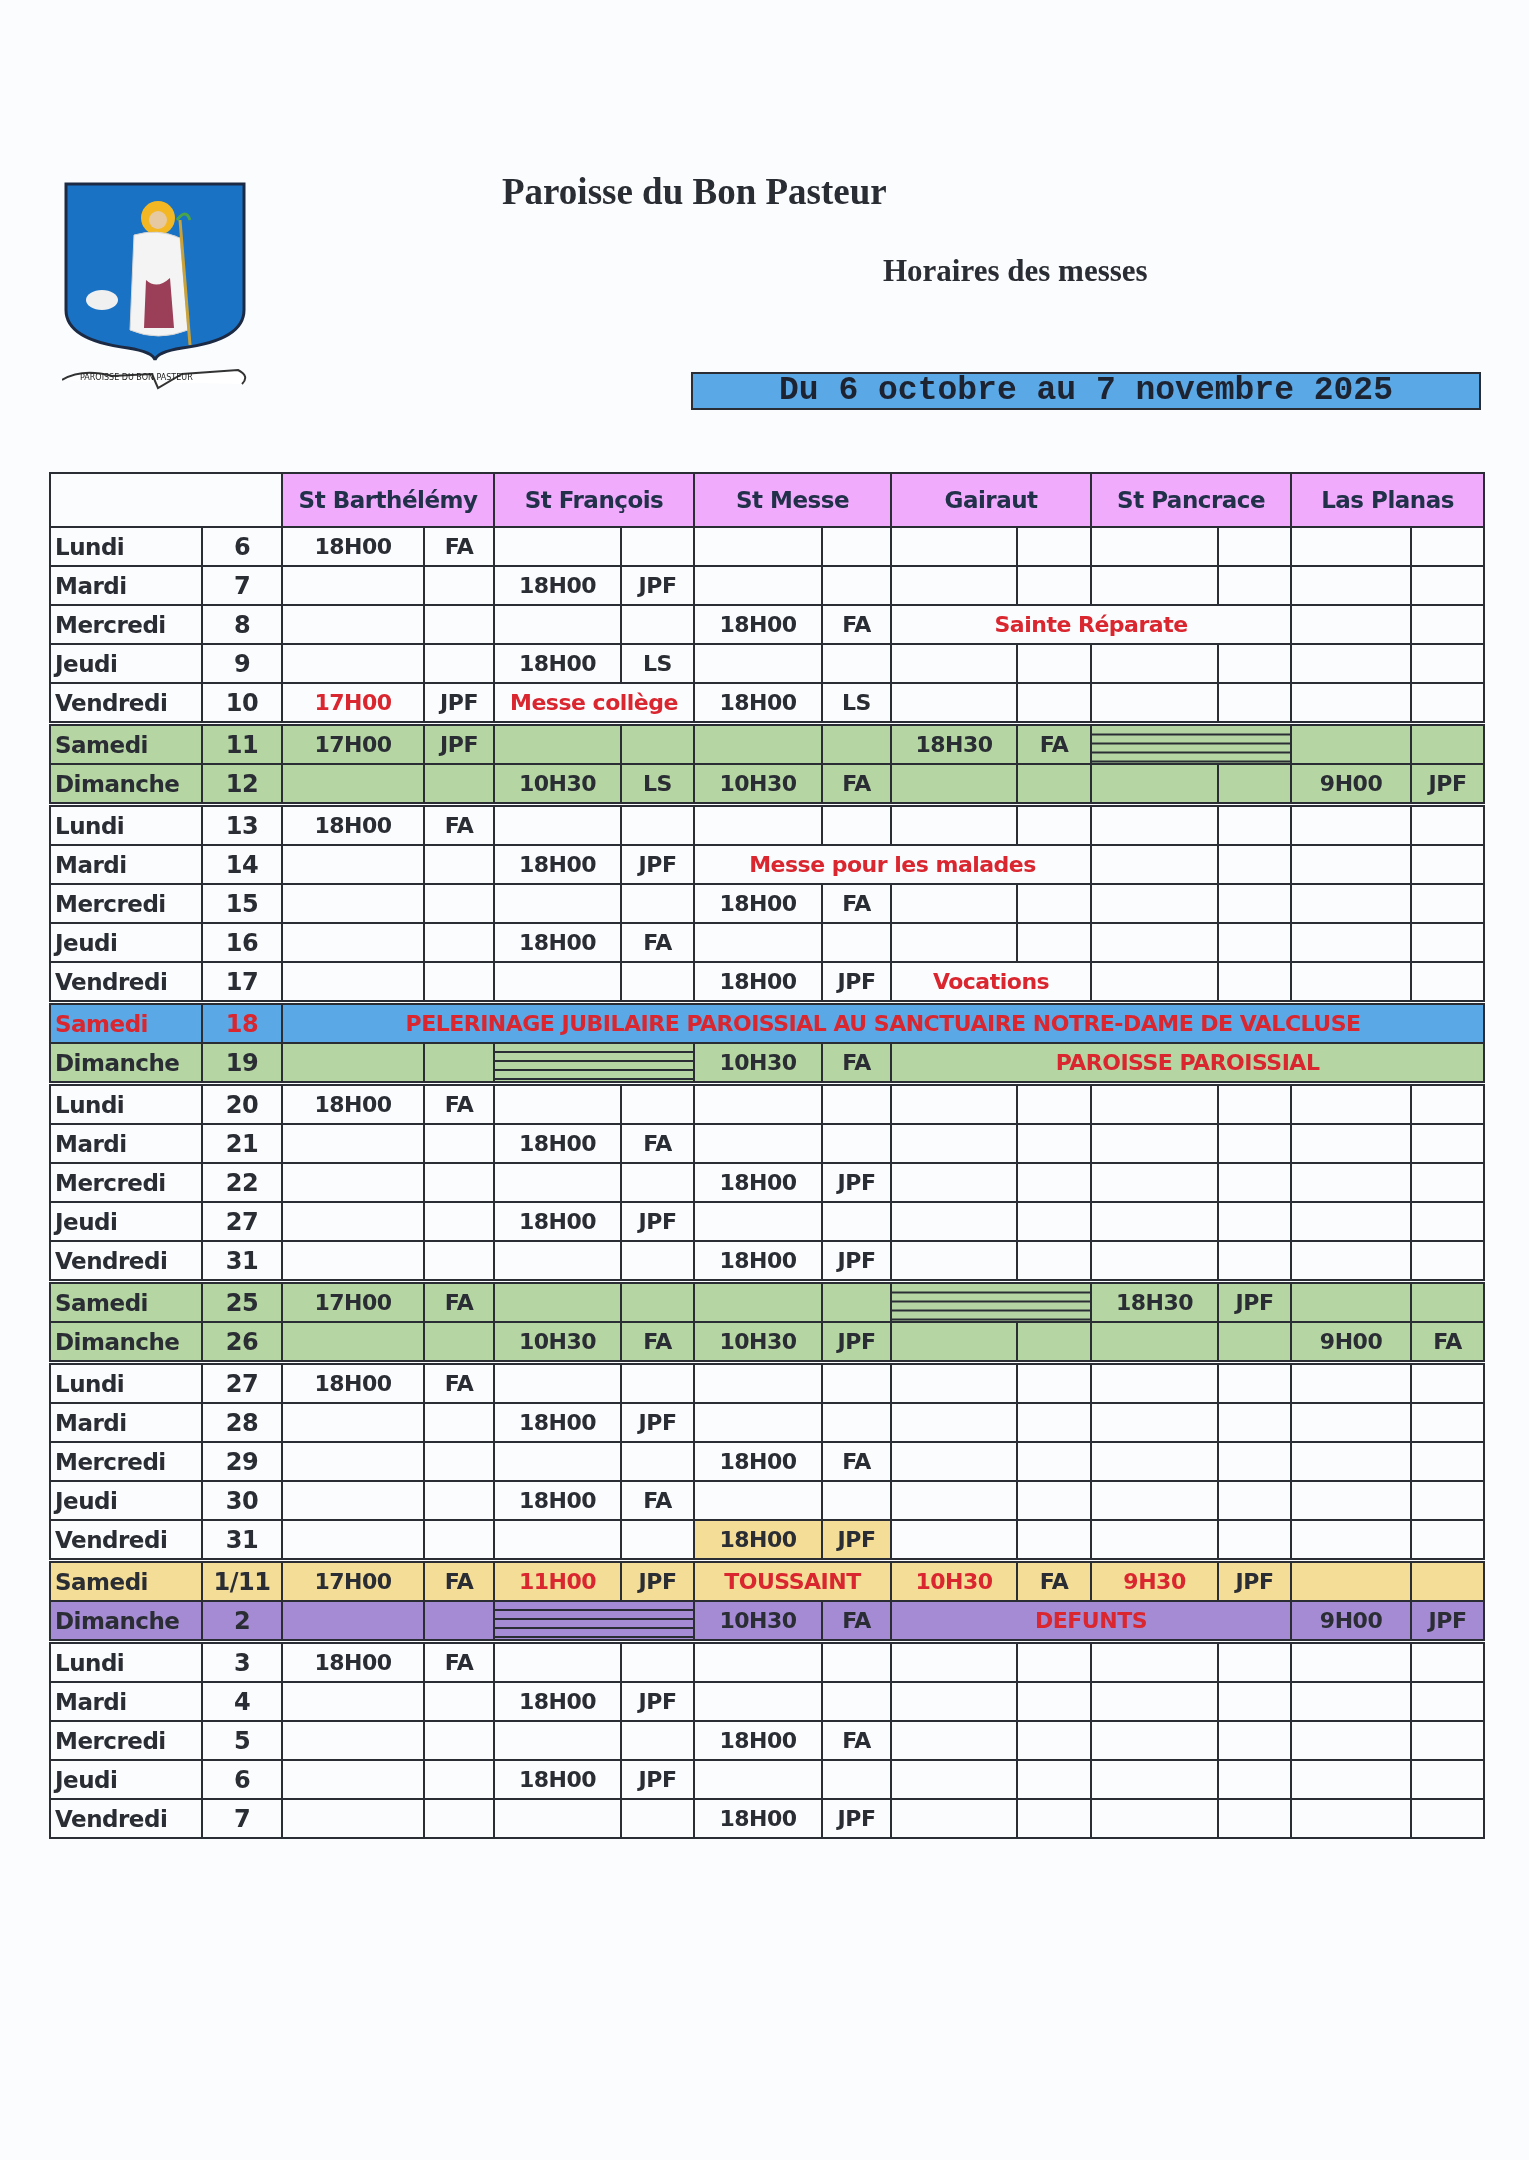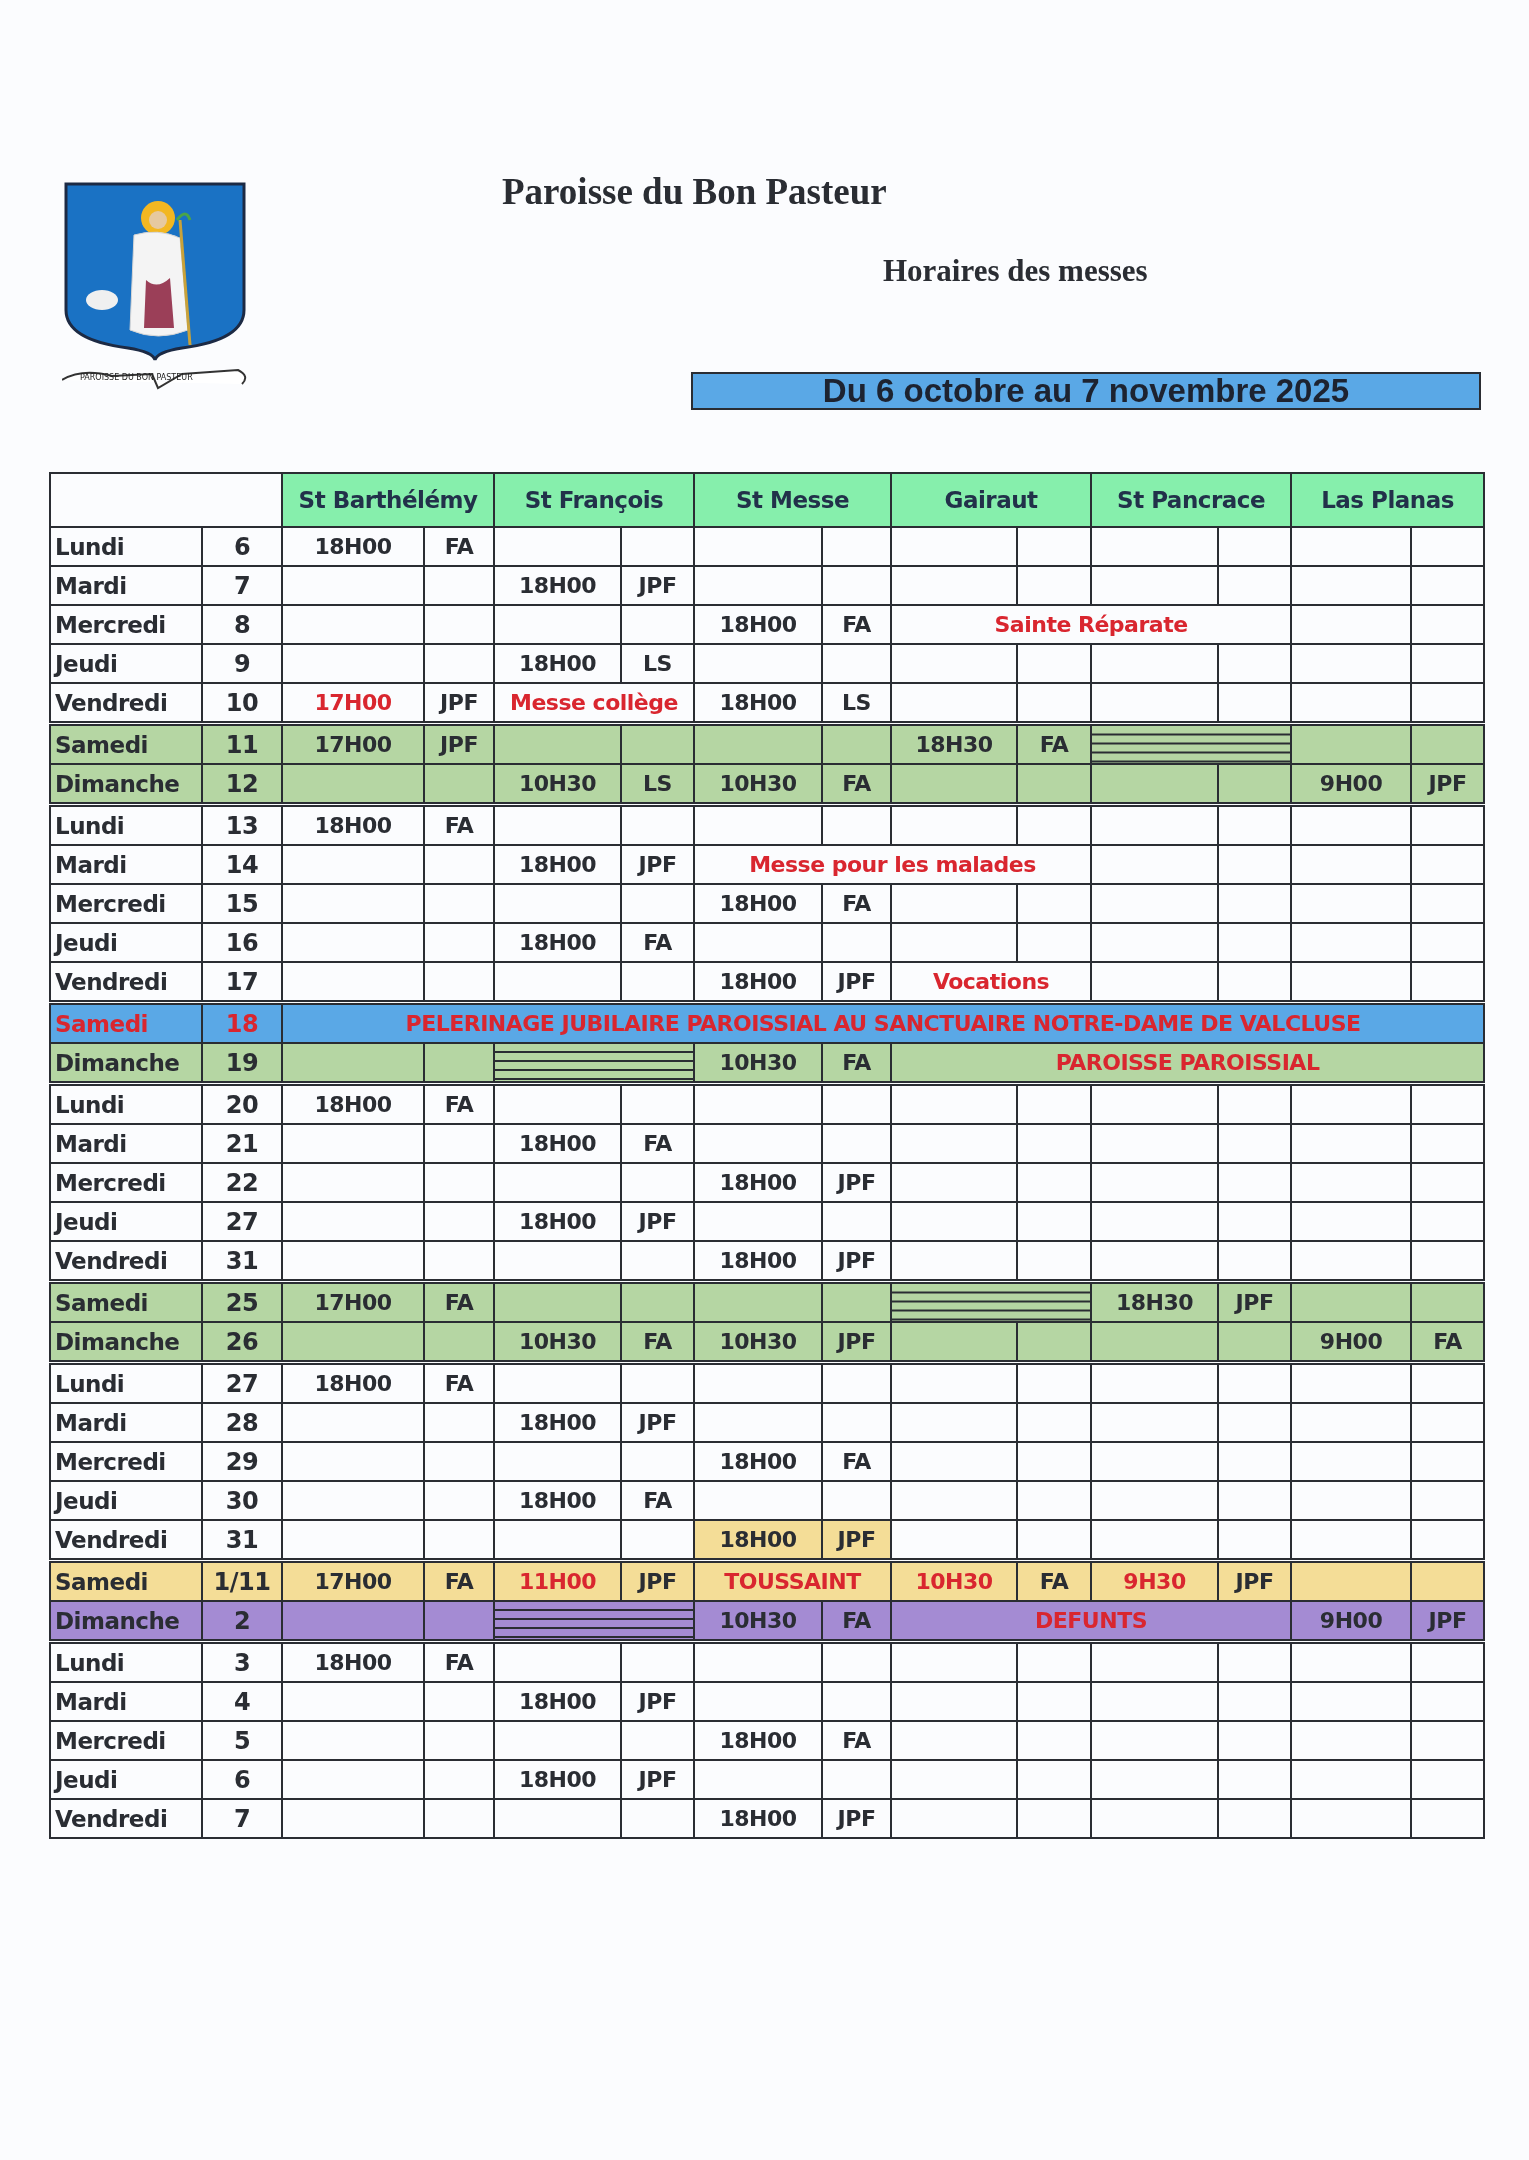--- a/index.html
+++ b/index.html
@@ -13,33 +13,33 @@
     position: absolute; left: 502px; top: 170px;
     font-family: "Liberation Serif", serif; font-weight: bold; font-size: 37px; color: #2a2d33;
   }
   .subtitle {
     position: absolute; left: 844px; top: 253px;
     font-family: "Liberation Serif", serif; font-weight: bold; font-size: 31px; color: #2a2d33; margin-left: 39px;
   }
   .period {
     position: absolute; left: 691px; top: 372px; width: 790px; height: 38px;
     background: #5aa8e6; border: 2px solid #2a2d33; box-sizing: border-box;
-    text-align: center; font-family: Liberation Sans, sans-serif; font-weight: bold;
+    text-align: center; font-family: Liberation Mono, monospace; font-weight: bold;
     font-size: 33px; line-height: 34px; color: #1d2330;
   }
   table.sched {
     position: absolute; left: 49px; top: 472px;
     border-collapse: collapse; table-layout: fixed; width: 1434px;
     font-family: "DejaVu Sans", sans-serif; font-weight: bold; font-size: 22px;
   }
   table.sched td, table.sched th {
     border: 2.5px solid #2a2d33; height: 37px; padding: 0; text-align: center;
     overflow: hidden; white-space: nowrap; letter-spacing: -0.5px;
   }
-  table.sched th { height: 52px; background: #86efac; color: #22314a; font-size: 23px; }
+  table.sched th { height: 52px; background: #f0abfc; color: #22314a; font-size: 23px; }
   table.sched th.blank { background: #fbfcfe; }
   td.day { text-align: left !important; padding-left: 4px !important; font-size: 23px; }
   td.num { font-size: 24px; }
   tr.green td { background: #b5d6a3; }
   tr.blue td { background: #5aa8e6; }
   tr.yellow td { background: #f4dd97; }
   tr.purple td { background: #a48bd3; }
   td.yel { background: #f4dd97 !important; }
   .red { color: #d9262f; }
   .small { font-size: 22px; }

